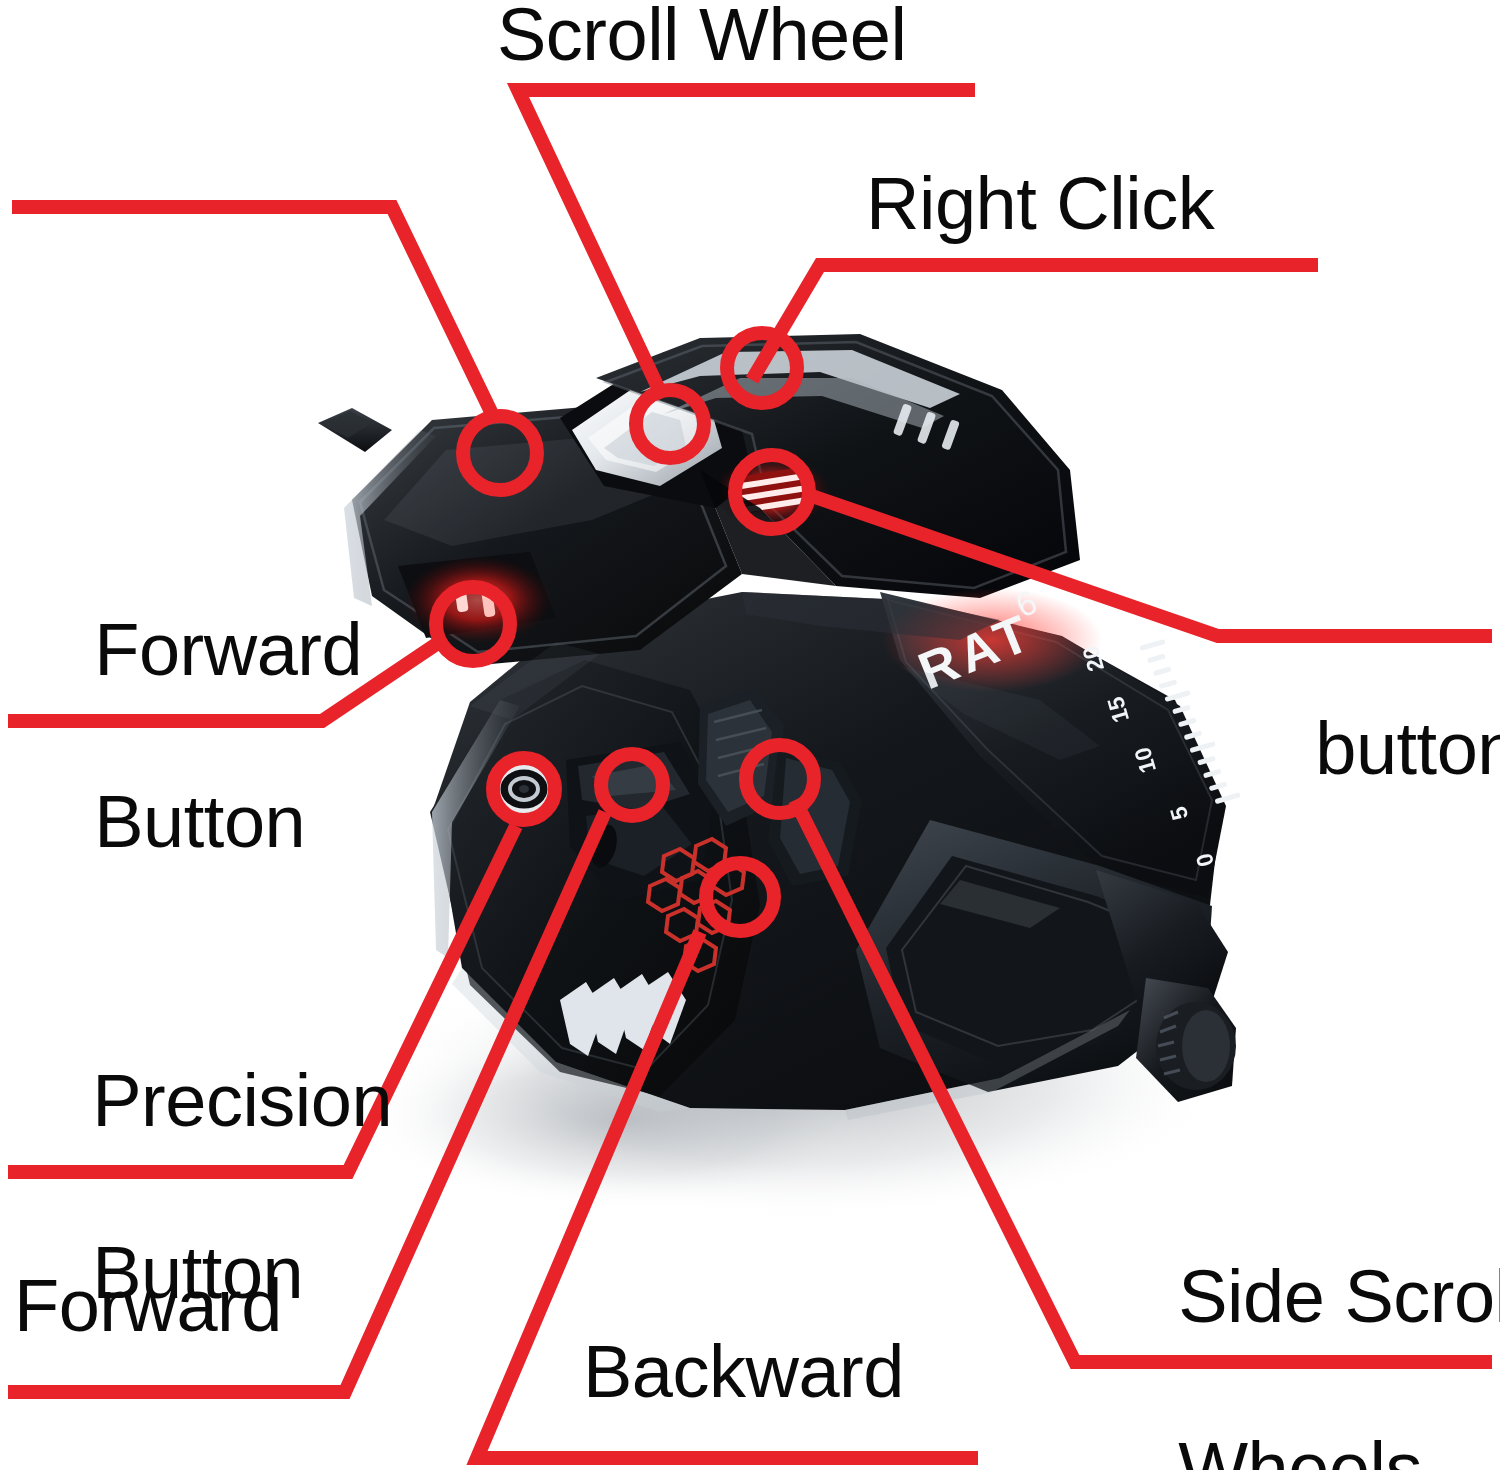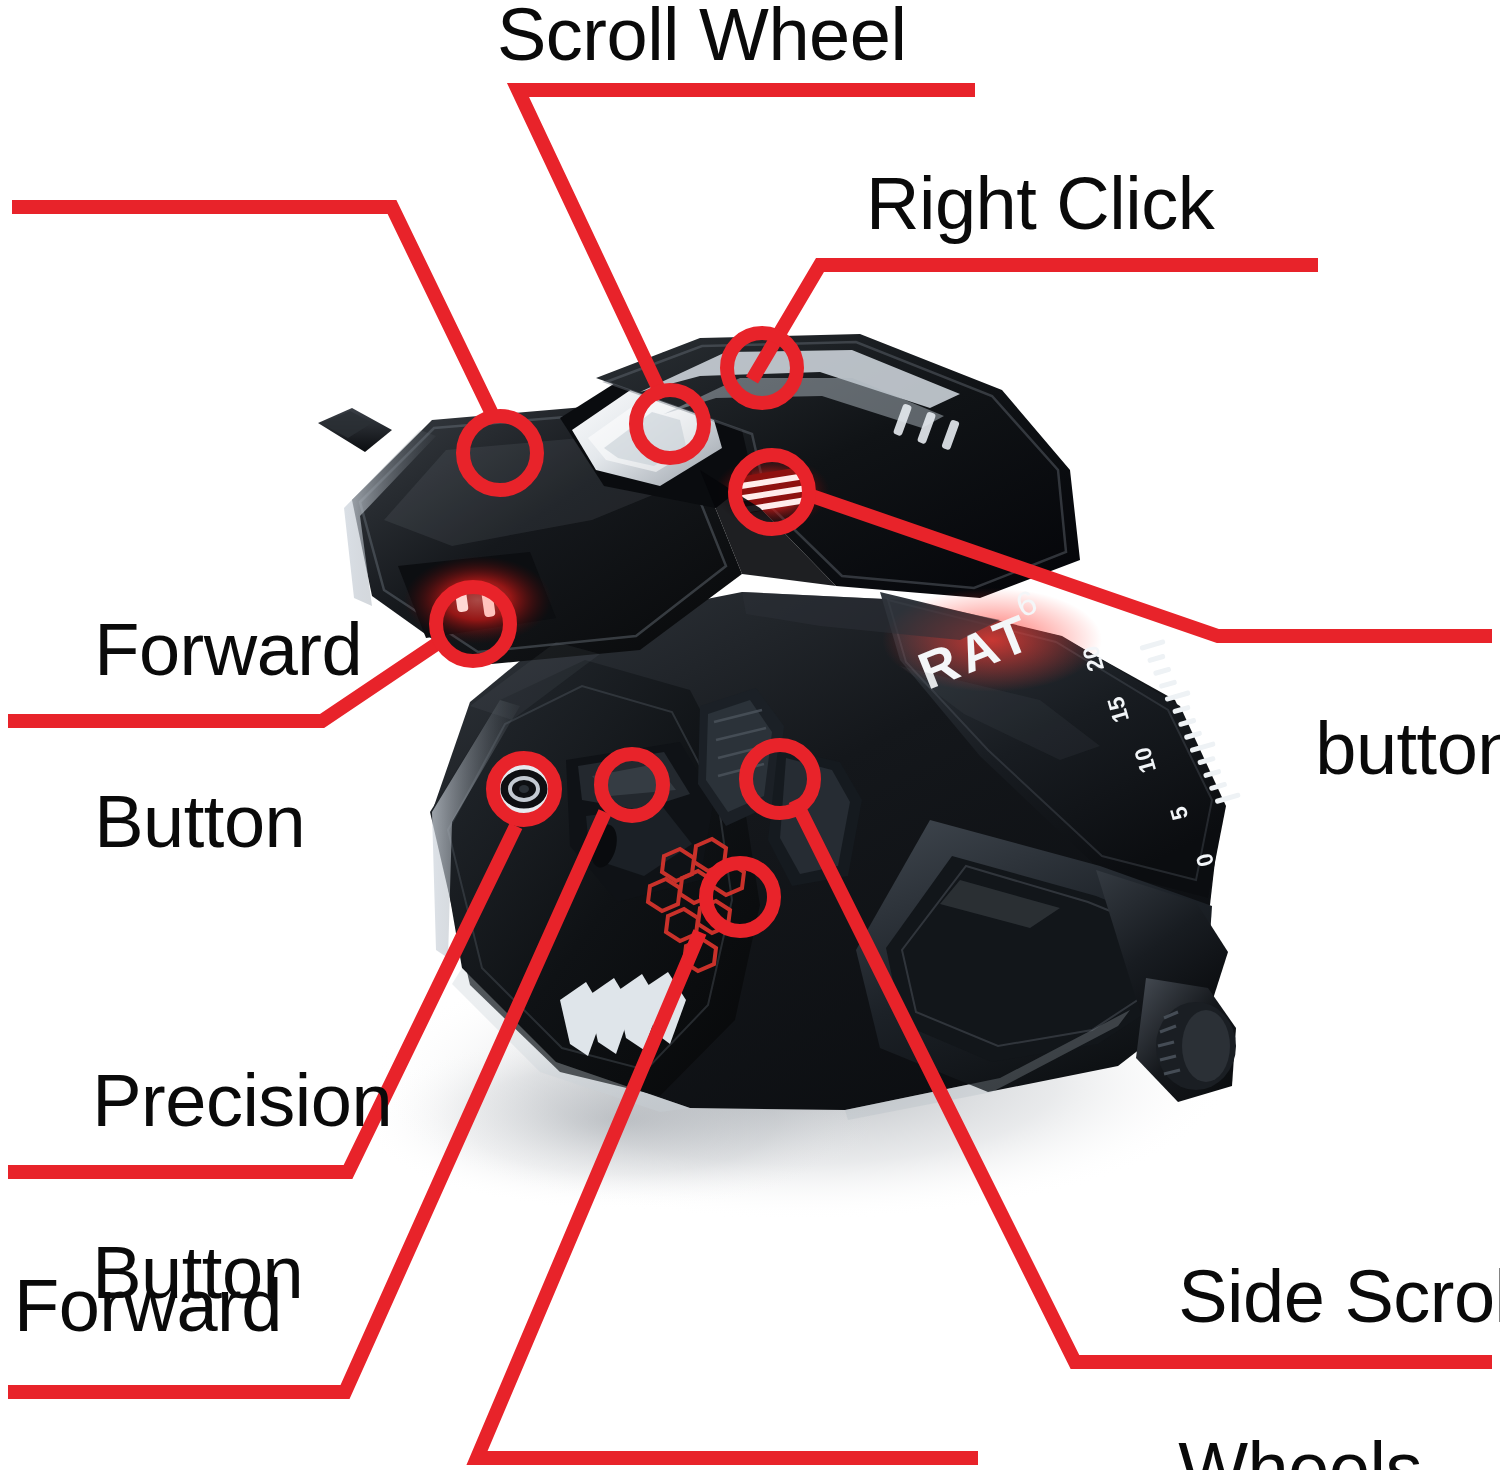--- a/index.html
+++ b/index.html
@@ -360,19 +360,20 @@
     <span>Button</span>
   </div>
 
   <div class="callout-label lbl-two-line" style="left:12px;  top:972px;">
     <span>Precision</span><br>
     <span>Button</span>
   </div>
 
   <div class="callout-label" style="left:14px;  top:1262px;">Forward</div>
 
+  <div class="callout-label" style="left:583px; top:1328px;">Backward</div>
 
   <div class="callout-label lbl-two-line" style="left:1098px; top:1168px;">
     <span>Side Scroll</span><br>
     <span>Wheels</span>
   </div>
 
 </div>
 
 </body></html>

